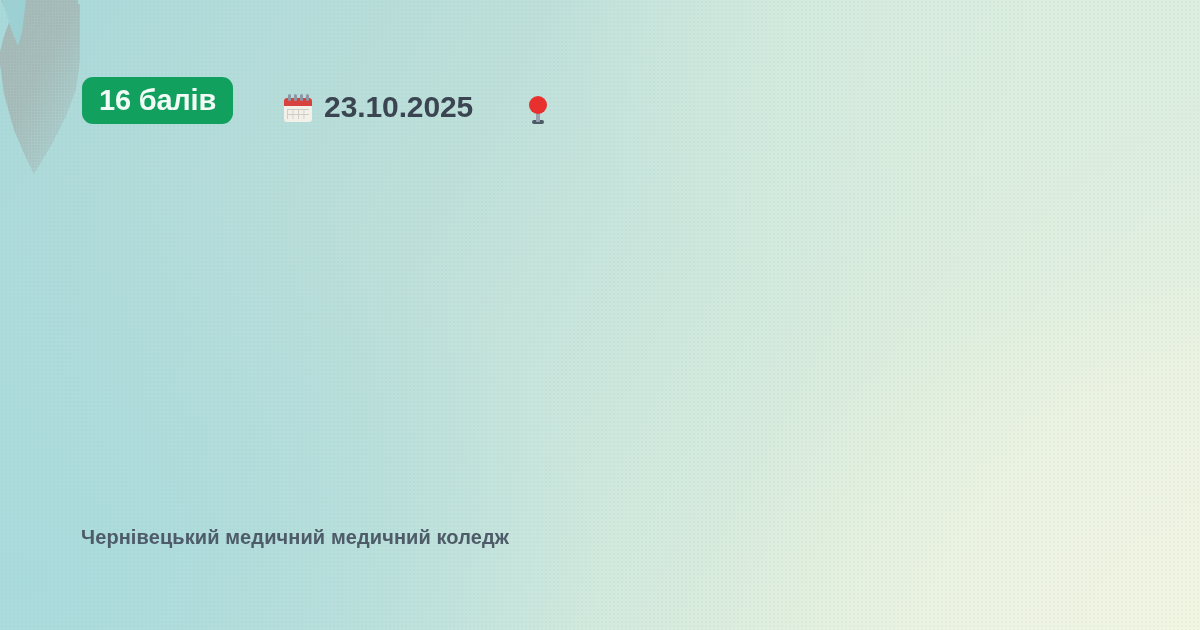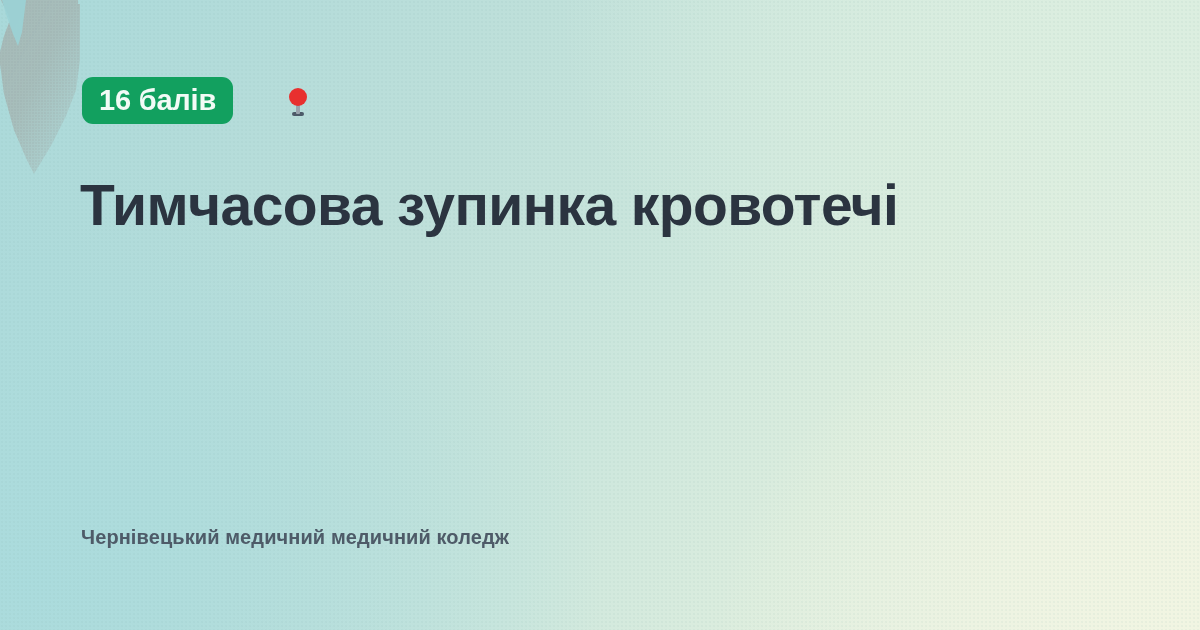--- a/index.html
+++ b/index.html
@@ -88,21 +88,21 @@
     inset: 0;
     padding: 0 80px;
     box-sizing: border-box;
   }
 
   .meta-row {
     position: absolute;
     left: 82px;
     top: 77px;
     display: flex;
-    align-items: center;
+    align-items: flex-end;
     gap: 12px;
     white-space: nowrap;
   }
 
   .badge {
     display: inline-flex;
     align-items: center;
     justify-content: center;
     height: 47px;
     padding: 0 17px;
@@ -258,29 +258,40 @@
       <path d="M6,2 L30,2 L26,34 L22,48 L17,36 L10,16 Z" fill="#9bd3d6" opacity="0.9"></path>
     </svg>
   </div>
 
   <div class="content">
 
     <div class="meta-row">
 
       <span class="badge">16 балів</span>
 
+      <span class="meta-item">
+        <span class="emoji-icon">
+          <span class="cal-body"></span>
+          <span class="cal-grid"></span>
+          <span class="cal-top"></span>
+          <span class="cal-ring" style="left:5px"></span>
+          <span class="cal-ring" style="left:11px"></span>
+          <span class="cal-ring" style="left:17px"></span>
+          <span class="cal-ring" style="left:23px"></span>
+        </span>
+        <span class="meta-text">23.10.2025</span>
+      </span>
 
       <span class="meta-item">
         <span class="emoji-icon">
           <span class="pin-base"></span>
           <span class="pin-stem"></span>
           <span class="pin-head"></span>
         </span>
       </span>
 
     </div>
 
-    <h1 class="headline">Тимчасова зупинка кровотечі</h1>
 
     <p class="footer-org">Чернівецький медичний медичний коледж</p>
 
   </div>
 </div>
 
 </body></html>

